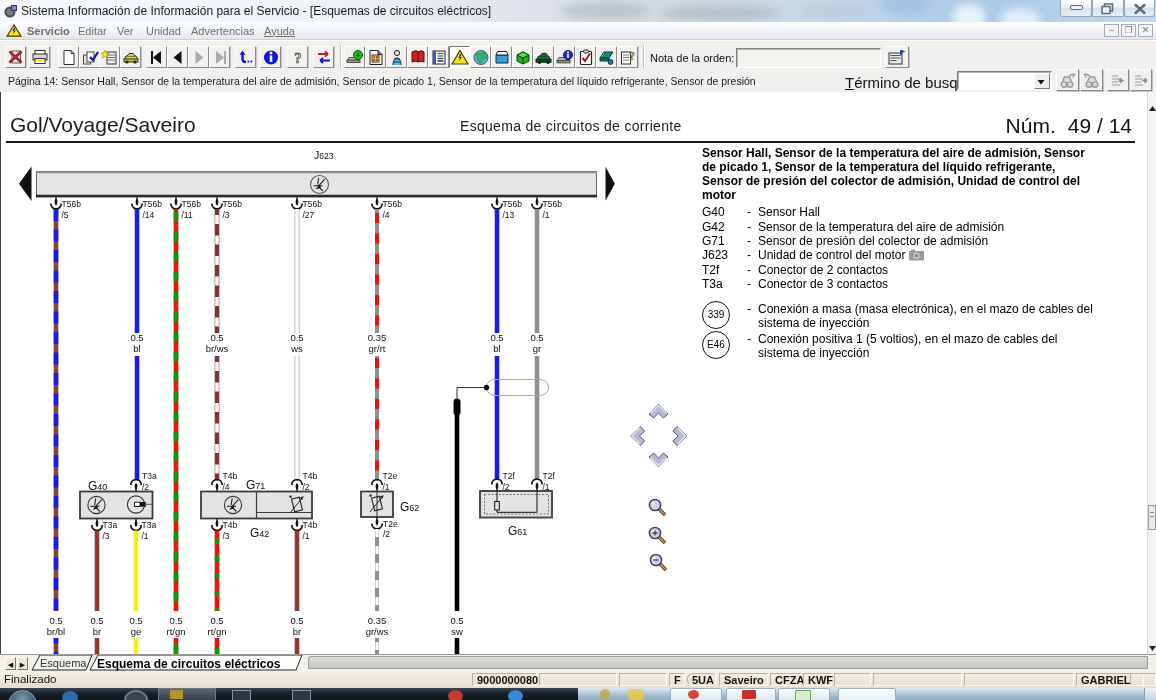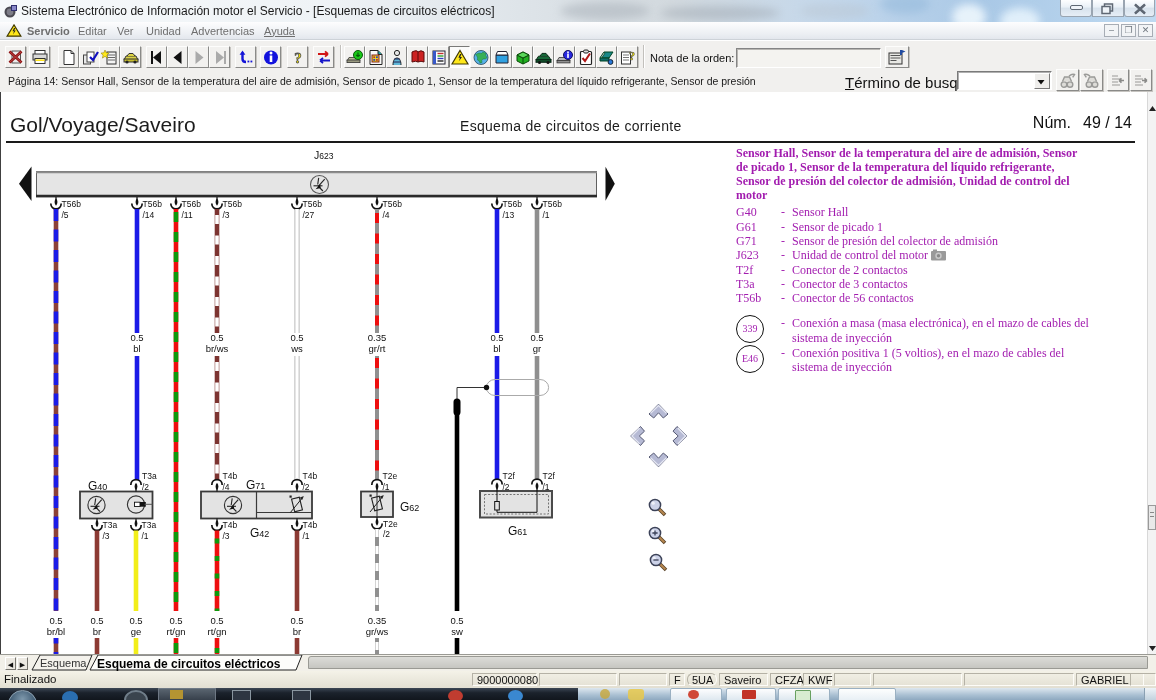--- a/index.html
+++ b/index.html
@@ -31,60 +31,60 @@
     box-shadow:1px 1px 0 #c6c4c0;box-sizing:border-box;}
   .tbtn svg{position:absolute;left:1px;top:2px;}
   .tsep{position:absolute;top:4px;width:1px;height:24px;background:#c2c0bc;border-right:1px solid #fff;}
   
   #pagebar{left:0;top:68px;width:1156px;height:24px;background:#f1f0ee;border-bottom:1px solid #d946ef;}
   #pagetext{left:8px;top:7px;font-size:10.5px;color:#1a1a1a;white-space:nowrap;}
   
   #client{left:0;top:92px;width:1146px;height:562px;background:#fff;border-left:1px solid #404040;}
   #hdrGol{left:10px;top:113px;font-size:21px;color:#1c1c1c;letter-spacing:0px;}
   #hdrEsq{left:460px;top:118px;font-size:14px;letter-spacing:.3px;color:#1c1c1c;}
-  #hdrNum{left:940px;top:114px;width:192px;text-align:right;font-size:16px;color:#111;}
+  #hdrNum{left:940px;top:114px;width:192px;text-align:right;font-size:21px;color:#111;}
   #hdrRule{left:6px;top:140.5px;width:1129px;height:2px;background:#1a1a1a;}
   
-  #legend{left:736px;top:146px;width:402px;font-size:12px;color:#a21caf;font-family:Liberation Serif, serif;}
+  #legend{left:702px;top:146px;width:402px;font-size:12px;color:#000000;}
   #legend .bold4{font-weight:bold;line-height:14.1px;}
   .lrow{position:relative;line-height:14.3px;white-space:nowrap;}
   .lcode{display:inline-block;width:45px;}
   .ldash{display:inline-block;width:11px;}
   .lcirc{position:absolute;left:0px;width:28px;height:28px;border:1.7px solid #111;border-radius:50%;
      text-align:center;font-size:10px;box-sizing:border-box;background:#fff;}
   
   #vscroll{left:1147px;top:92px;width:9px;height:562px;background:#f3f3f3;border-left:1px solid #d8d8d8;}
   
   #tabbar{left:0;top:654px;width:1156px;height:17px;background:#f2f0e9;border-top:1px solid #9a9a94;}
   .tabscroll{position:absolute;top:2px;width:11px;height:13px;background:#ece9e2;
     border-top:1px solid #fff;border-left:1px solid #fff;border-right:1px solid #77756f;border-bottom:1px solid #77756f;
     font-size:7px;text-align:center;line-height:13px;color:#111;box-sizing:border-box;}
   
   #statusbar{left:0;top:671px;width:1156px;height:17px;background:linear-gradient(#f4f2e8,#e2dfd2);}
   .sbox{position:absolute;top:2px;height:13px;border:1px solid #b5b2a6;border-bottom-color:#fdfcf8;border-right-color:#fdfcf8;
-    font-size:11px;color:#111;line-height:13px;box-sizing:border-box;padding-left:4px;}
+    font-size:11px;color:#111;line-height:13px;box-sizing:border-box;padding-left:4px;font-weight:bold;}
   
   #taskbar{left:0;top:688px;width:1156px;height:12px;background:linear-gradient(#3c4654,#1b222c 40%,#11161d);}
 </style>
 </head>
 <body>
   <div class="abs" id="titlebar">
     <div class="blob" style="left:560px;top:2px;width:90px;height:18px;background:#aab2ba;opacity:.55"></div>
     <div class="blob" style="left:660px;top:6px;width:120px;height:14px;background:#9aa3ad;opacity:.45"></div>
     <div class="blob" style="left:800px;top:3px;width:70px;height:16px;background:#b8c2cc;opacity:.4"></div>
     <div class="blob" style="left:952px;top:4px;width:34px;height:26px;background:#eef7fd;opacity:.9"></div>
     <div class="blob" style="left:1000px;top:8px;width:40px;height:26px;background:#e6f3fc;opacity:.9"></div>
     <div class="blob" style="left:880px;top:-6px;width:50px;height:20px;background:#8fb6d9;opacity:.5"></div>
     <svg class="abs" style="left:3px;top:4px" width="15" height="15" viewBox="0 0 15 15">
       <circle cx="7" cy="8" r="5.5" fill="#4a4a52"></circle>
       <circle cx="7" cy="8" r="3.4" fill="#7d7d88"></circle>
       <rect x="8" y="1" width="6" height="6" fill="#2f2f6e"></rect>
       <rect x="9" y="2" width="4" height="4" fill="#8888c8"></rect>
     </svg>
-    <div class="abs" id="titletext">Sistema Electrónico de Información motor el Servicio - [Esquemas de circuitos eléctricos]</div>
+    <div class="abs" id="titletext">Sistema Información de Información para el Servicio - [Esquemas de circuitos eléctricos]</div>
     <div class="wbtn" style="left:1060px;width:32px;border-radius:0 0 3px 3px;"></div>
     <div class="wbtn" style="left:1092px;width:32px;"></div>
     <div class="wbtn" style="left:1124px;width:31px;border-radius:0 0 3px 3px;"></div>
     <div class="wglyph" style="left:1070px;top:5px;width:11px;height:3px;border:1.3px solid #5f6874;border-radius:2px;background:#f0f4f9;"></div>
     <svg class="abs" style="left:1100px;top:3px" width="15" height="12" viewBox="0 0 15 12">
       <rect x="4.5" y="1" width="8" height="7" fill="none" stroke="#5f6874" stroke-width="1.5"></rect>
       <rect x="2" y="3.5" width="8" height="7" fill="#eef3f8" stroke="#5f6874" stroke-width="1.5"></rect>
     </svg>
     <svg class="abs" style="left:1133px;top:3px" width="14" height="12" viewBox="0 0 14 12">
       <path d="M2,1.5 L12,10.5 M12,1.5 L2,10.5" stroke="#5f6874" stroke-width="2.4" fill="none"></path>
@@ -368,31 +368,30 @@
   </div>
   <div class="abs" id="client"></div>
   <div class="abs" id="hdrGol">Gol/Voyage/Saveiro</div>
   <div class="abs" id="hdrEsq">Esquema de circuitos de corriente</div>
   <div class="abs" id="hdrNum">Núm.<span style="display:inline-block;width:12px"></span>49 / 14</div>
   <div class="abs" id="hdrRule"></div>
   <div class="abs" id="legend">
     <div class="bold4">Sensor Hall, Sensor de la temperatura del aire de admisión, Sensor<br>de picado 1, Sensor de la temperatura del líquido refrigerante,<br>Sensor de presión del colector de admisión, Unidad de control del<br>motor</div>
     <div style="height:3px"></div>
     <div class="lrow"><span class="lcode">G40</span><span class="ldash">-</span>Sensor Hall</div>
-    <div class="lrow"><span class="lcode">G61</span><span class="ldash">-</span>Sensor de picado 1</div>
+    <div class="lrow"><span class="lcode">G42</span><span class="ldash">-</span>Sensor de la temperatura del aire de admisión</div>
     <div class="lrow"><span class="lcode">G71</span><span class="ldash">-</span>Sensor de presión del colector de admisión</div>
     <div class="lrow"><span class="lcode">J623</span><span class="ldash">-</span>Unidad de control del motor <svg width="16" height="12" viewBox="0 0 16 12" style="vertical-align:-2px">
         <rect x="0" y="2" width="15" height="9.5" rx="1" fill="#9a9a9a"></rect>
         <rect x="2" y="0.5" width="4" height="2.5" fill="#9a9a9a"></rect>
         <circle cx="7.5" cy="6.8" r="3.2" fill="#c8c8c8"></circle>
         <circle cx="7.5" cy="6.8" r="1.7" fill="#8a8a8a"></circle>
       </svg></div>
     <div class="lrow"><span class="lcode">T2f</span><span class="ldash">-</span>Conector de 2 contactos</div>
     <div class="lrow"><span class="lcode">T3a</span><span class="ldash">-</span>Conector de 3 contactos</div>
-    <div class="lrow"><span class="lcode">T56b</span><span class="ldash">-</span>Conector de 56 contactos</div>
     <div style="height:11px"></div>
     <div class="lrow" style="line-height:14.3px;padding-left:56px;"><span class="lcirc" style="top:-1px;line-height:25px;">339</span><span style="position:absolute;left:45px;">-</span>Conexión a masa (masa electrónica), en el mazo de cables del<br>sistema de inyección</div>
     <div class="lrow" style="line-height:14.3px;padding-left:56px;margin-top:1px;"><span class="lcirc" style="top:-1px;line-height:25px;">E46</span><span style="position:absolute;left:45px;">-</span>Conexión positiva 1 (5 voltios), en el mazo de cables del<br>sistema de inyección</div>
   </div>
   <svg class="abs" style="left:0;top:92px" width="1146" height="562" viewBox="0 92 1146 562" font-family="Liberation Sans, sans-serif">
     <defs>
       <g id="cd">
         <line x1="0" y1="0" x2="0" y2="4" stroke="#111" stroke-width="1.2"></line>
         <path d="M0,1.2 C1.9,3.4 1.9,6.6 0,8.8 C-1.9,6.6 -1.9,3.4 0,1.2 Z" fill="#111"></path>
         <path d="M-5.2,6.6 C-5.2,13.6 5.2,13.6 5.2,6.6" stroke="#111" stroke-width="1.7" fill="none"></path>

